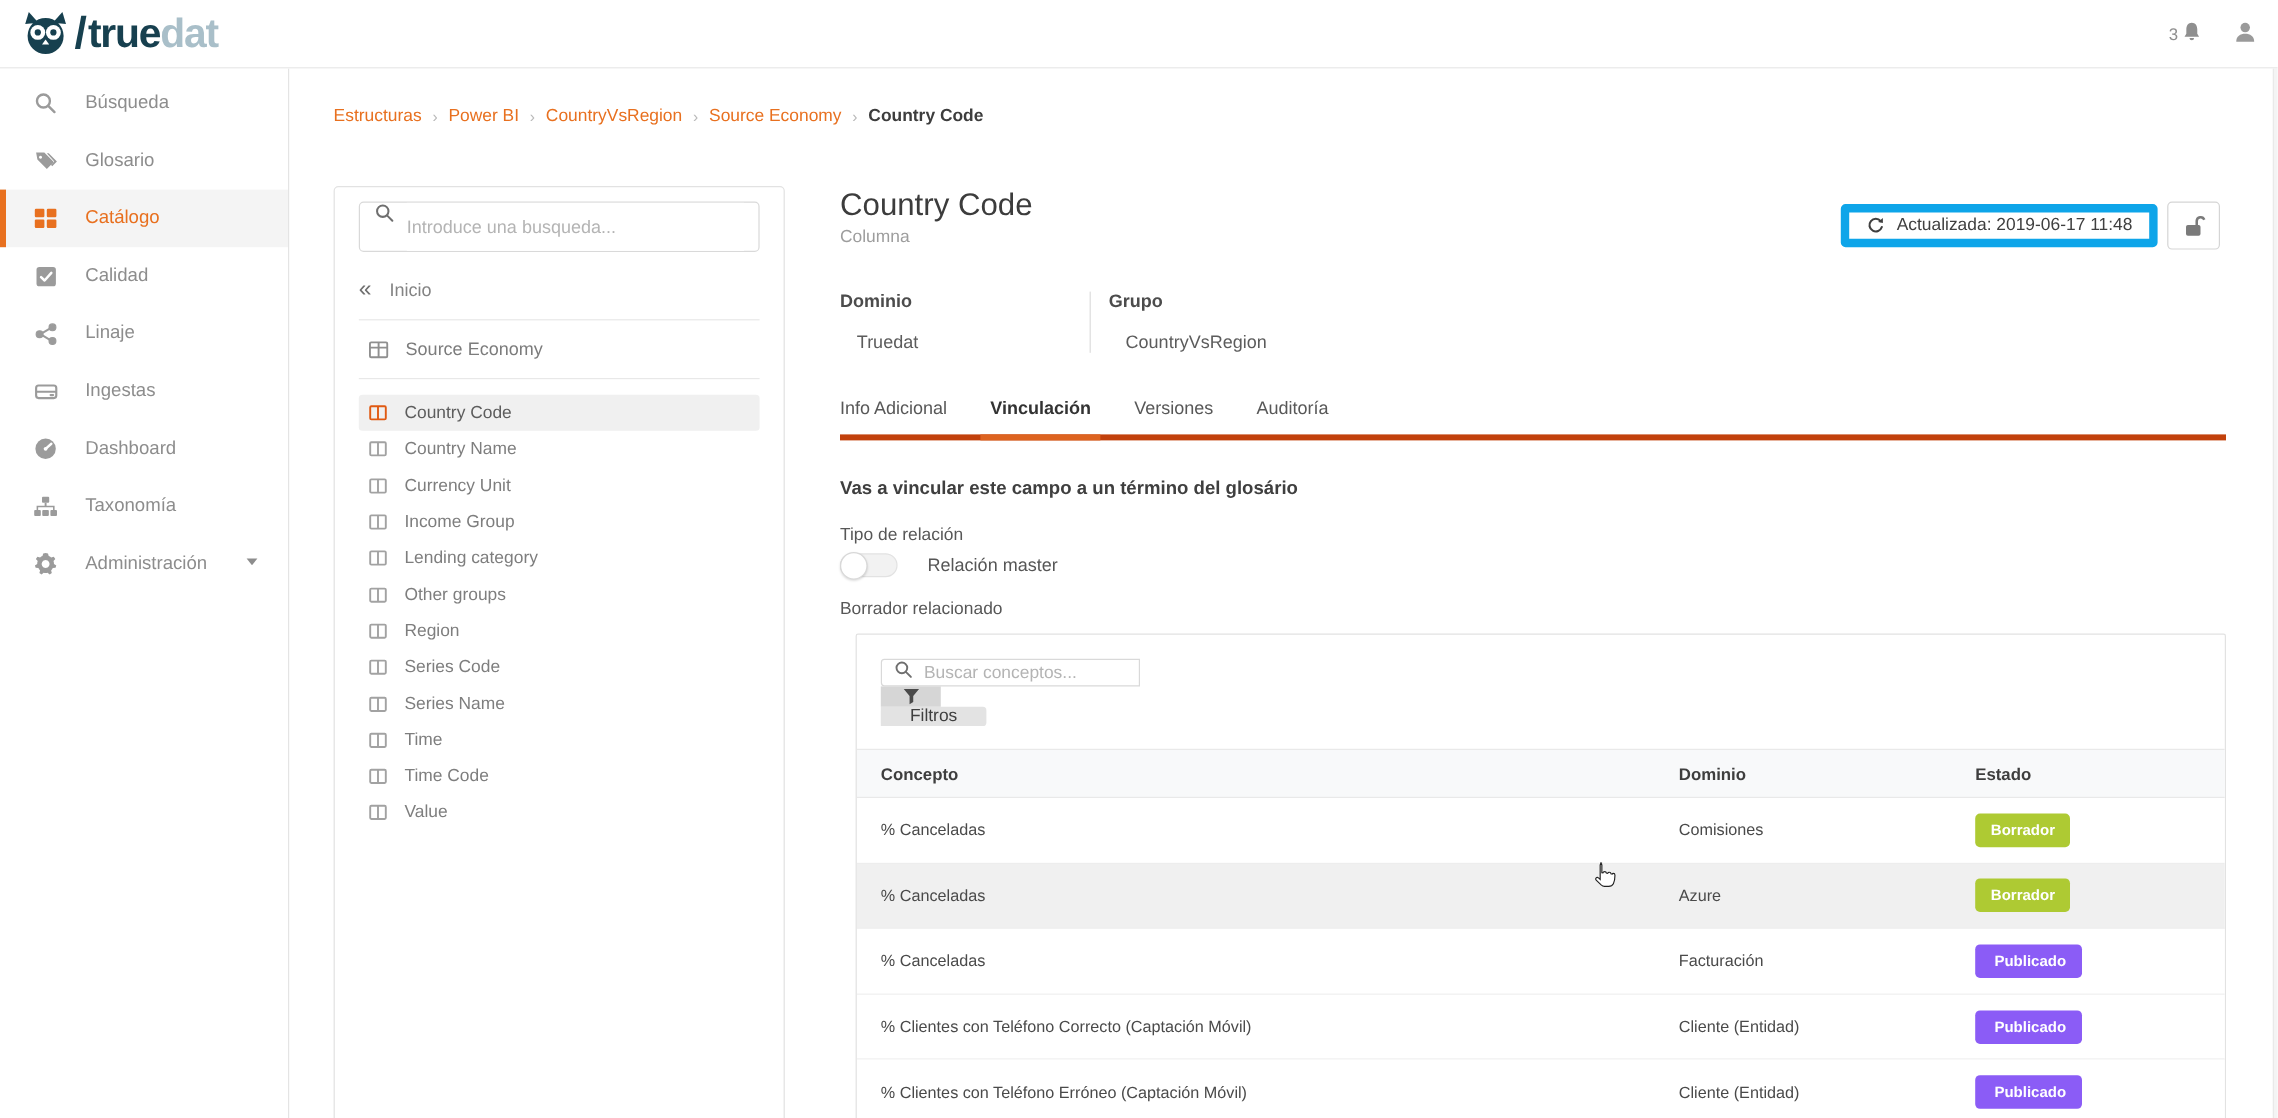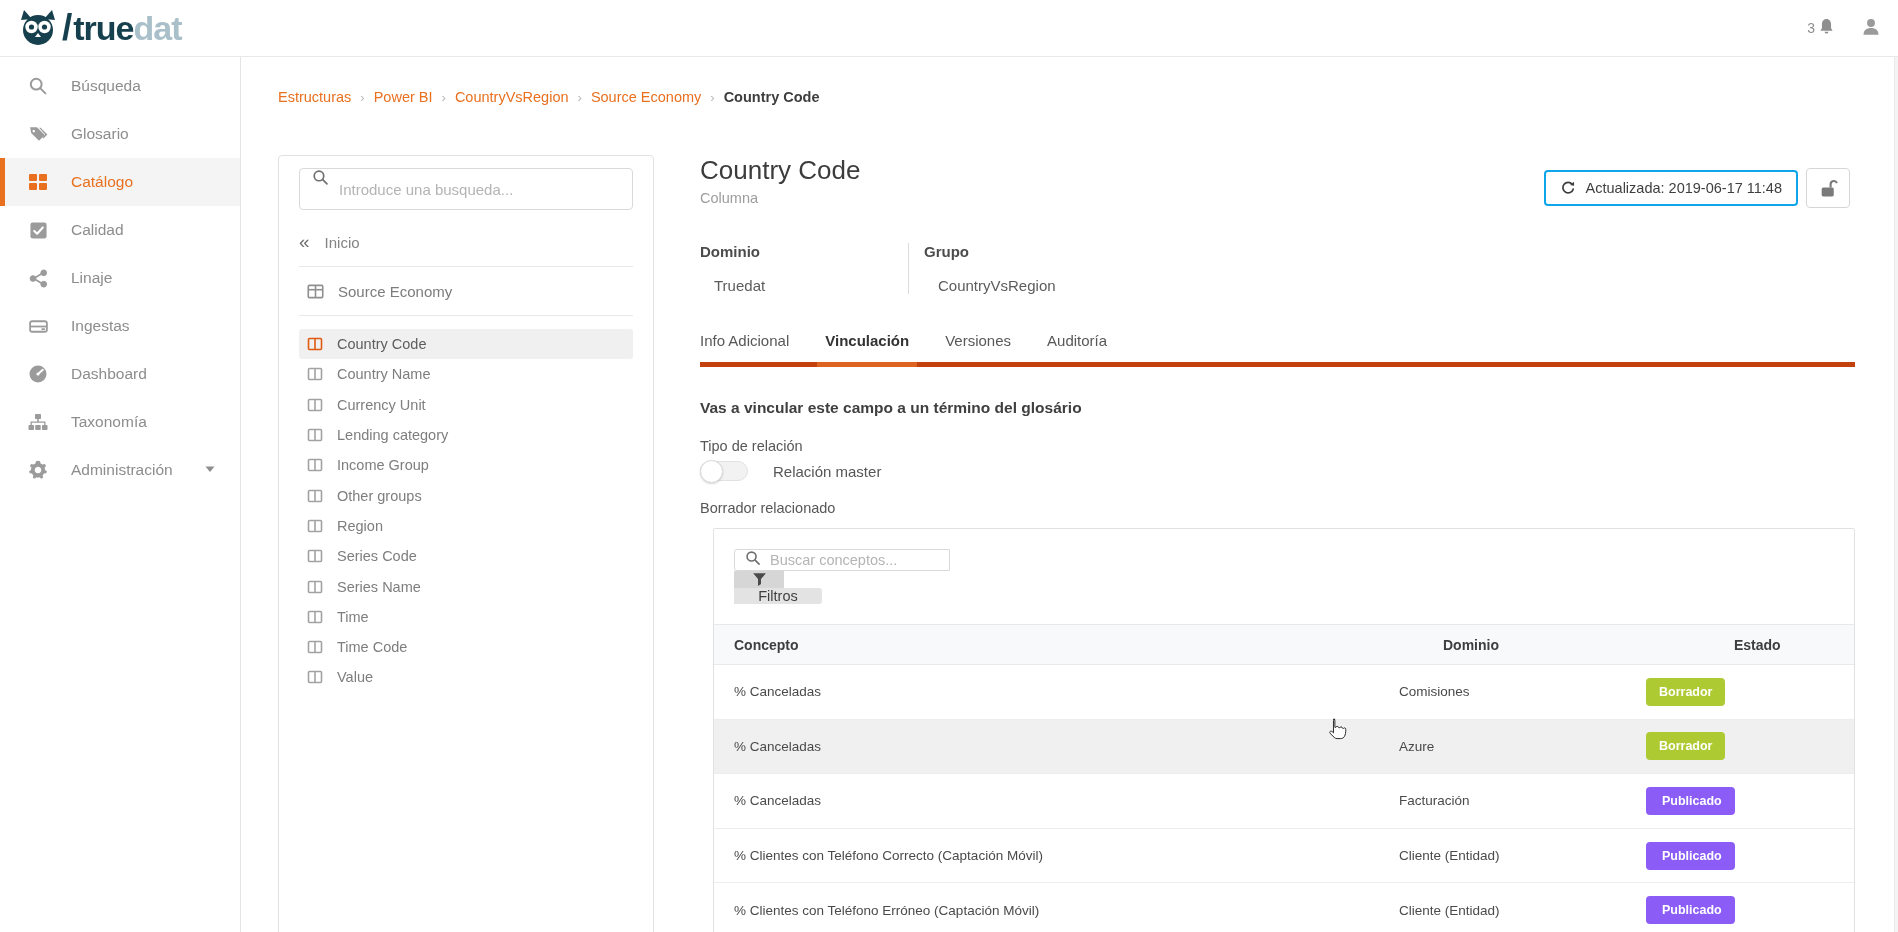--- a/index.html
+++ b/index.html
@@ -57,21 +57,21 @@
     border-radius:3px; }
   .tree-item .c-icon { color:#a2a2a2; display:flex; }
   .tree-item.selected { background:#f0f0f0; color:#5d5d5d; }
   .tree-item.selected .c-icon { color:#e05a13; }
 
   
   .main { position:absolute; left:700px; top:155px; width:1155px; height:777px; }
   .page-title { font-size:26px; color:#3c3c3c; font-weight:normal; }
   .page-subtitle { margin-top:4px; font-size:14.5px; color:#9d9d9d; }
   .updated-btn { position:absolute; top:15px; right:57px; height:36px;
-    border:2px solid #0ea5e9; border-radius:4px; background:#fff; display:flex;
+    border:7px solid #0ea5e9; border-radius:4px; background:#fff; display:flex;
     align-items:center; gap:10px; padding:0 14px; font-size:14.5px; color:#3f3f3f;
     cursor:pointer; font-family:"Liberation Sans", sans-serif; }
   .lock-btn { position:absolute; top:13px; right:5px; width:44px; height:40px;
     border:1px solid #d5d5d5; border-radius:4px; background:#fff; display:flex;
     align-items:center; justify-content:center; color:#7a7a7a; cursor:pointer; }
   .meta { position:absolute; top:88px; left:0; display:flex; }
   .meta .block1 { width:208px; }
   .meta .block2 { border-left:1px solid #dcdcdc; padding-left:15px; }
   .meta .m-label { font-size:15px; font-weight:bold; color:#4c4c4c; }
   .meta .m-value { margin-top:17px; font-size:15px; color:#5c5c5c; padding-left:14px; }
@@ -108,21 +108,21 @@
   .funnel-btn { width:50px; background:#d6d6d6; display:flex; align-items:center;
     justify-content:center; cursor:pointer; }
   .filtros-btn { width:88px; background:#e3e3e3; display:flex; align-items:center;
     justify-content:center; font-size:14.5px; color:#3f3f3f; cursor:pointer;
     border-radius:0 3px 3px 0; }
 
   .c-table { margin-top:35px; width:100%; }
   .c-row { display:grid; grid-template-columns:665px 247px auto; align-items:center;
     padding-left:20px; }
   .c-head { height:41px; background:#f8f9fa; border-top:1px solid #e9e9e9;
-    border-bottom:1px solid #e9e9e9; font-weight:bold; color:#3e3e3e; font-size:14px;gap:44px; }
+    border-bottom:1px solid #e9e9e9; font-weight:bold; color:#3e3e3e; font-size:14px; }
   .c-data { height:54.6px; border-bottom:1px solid #ededed; font-size:13.5px;
     color:#4a4a4a; cursor:pointer; background:#fff; }
   .c-data.hovered { background:#f0f0f0; }
   .badge { display:inline-block; padding:7px 13px; border-radius:4px; color:#fff;
     font-size:12.5px; font-weight:bold; }
   .badge.borrador { background:#aeca33; }
   .badge.publicado { background:#8b5cf6;padding-left:16px; }
 
   .edge-scroll { position:absolute; right:0; top:57px; width:4px; height:875px;
     background:#f4f4f4; border-left:1px solid #e9e9e9; }
@@ -332,30 +332,30 @@
         </span>
       <span>Currency Unit</span>
     </div>
     <div class="tree-item">
       <span class="c-icon">
           <svg width="16" height="16" viewBox="0 0 16 16" fill="none" stroke="currentColor" stroke-width="1.6">
             <rect x="1.5" y="2.5" width="13" height="11" rx="1"></rect>
             <line x1="8" y1="2.5" x2="8" y2="13.5"></line>
           </svg>
         </span>
+      <span>Income Group</span>
+    </div>
+    <div class="tree-item">
+      <span class="c-icon">
+          <svg width="16" height="16" viewBox="0 0 16 16" fill="none" stroke="currentColor" stroke-width="1.6">
+            <rect x="1.5" y="2.5" width="13" height="11" rx="1"></rect>
+            <line x1="8" y1="2.5" x2="8" y2="13.5"></line>
+          </svg>
+        </span>
       <span>Lending category</span>
-    </div>
-    <div class="tree-item">
-      <span class="c-icon">
-          <svg width="16" height="16" viewBox="0 0 16 16" fill="none" stroke="currentColor" stroke-width="1.6">
-            <rect x="1.5" y="2.5" width="13" height="11" rx="1"></rect>
-            <line x1="8" y1="2.5" x2="8" y2="13.5"></line>
-          </svg>
-        </span>
-      <span>Income Group</span>
     </div>
     <div class="tree-item">
       <span class="c-icon">
           <svg width="16" height="16" viewBox="0 0 16 16" fill="none" stroke="currentColor" stroke-width="1.6">
             <rect x="1.5" y="2.5" width="13" height="11" rx="1"></rect>
             <line x1="8" y1="2.5" x2="8" y2="13.5"></line>
           </svg>
         </span>
       <span>Other groups</span>
     </div>

